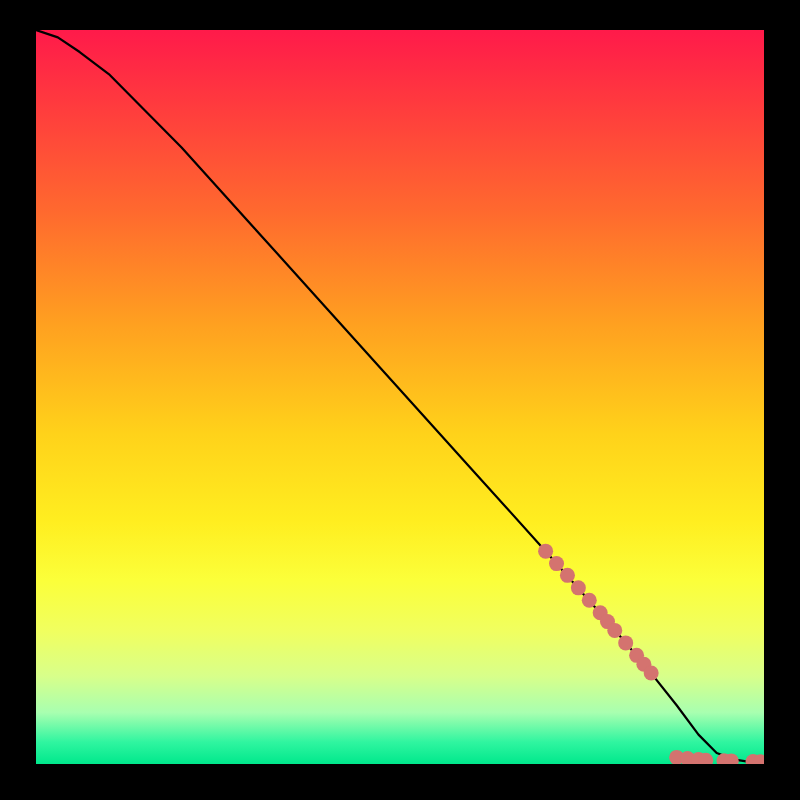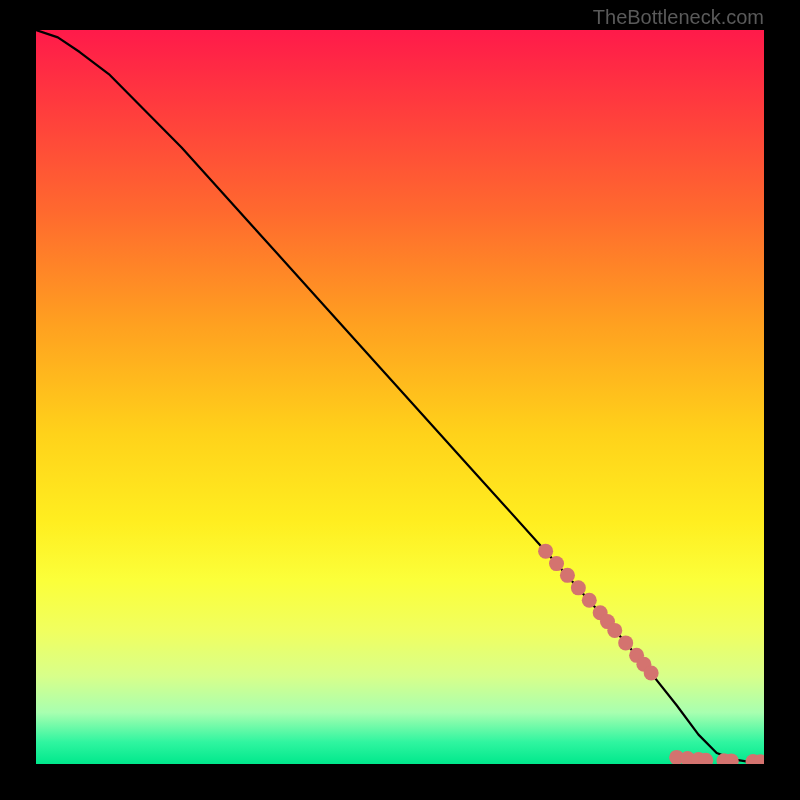--- a/index.html
+++ b/index.html
@@ -54,21 +54,20 @@
     color: #5a5a5a;
     font-size: 20px;
     font-weight: 500;
     user-select: none;
   }
 </style>
 </head>
 <body>
 
 <div class="frame">
-  <div class="attribution">TheBottleneck.com</div>
 
   <div class="plot-area">
     <svg class="overlay" viewBox="0 0 728 734" preserveAspectRatio="none">
       <g id="curve-layer">
           <path d="M0.00 0.00 L21.84 7.34 L43.68 22.02 L72.80 44.04 L109.20 80.74 L145.60 117.44 L218.40 198.18 L291.20 278.92 L364.00 359.66 L436.80 440.40 L509.60 521.14 L567.84 587.20 L611.52 638.58 L640.64 675.28 L662.48 704.64 L680.68 722.99 L698.88 729.60 L713.44 731.80 L728.00 732.53" fill="none" stroke="#000000" stroke-width="2.2" stroke-linecap="round" stroke-linejoin="round"></path>
         </g>
       <g id="points-layer">
           <circle cx="509.60" cy="521.14" r="7.5" fill="#d4736f"></circle>
           <circle cx="520.52" cy="533.62" r="7.5" fill="#d4736f"></circle>
           <circle cx="531.44" cy="545.36" r="7.5" fill="#d4736f"></circle>

